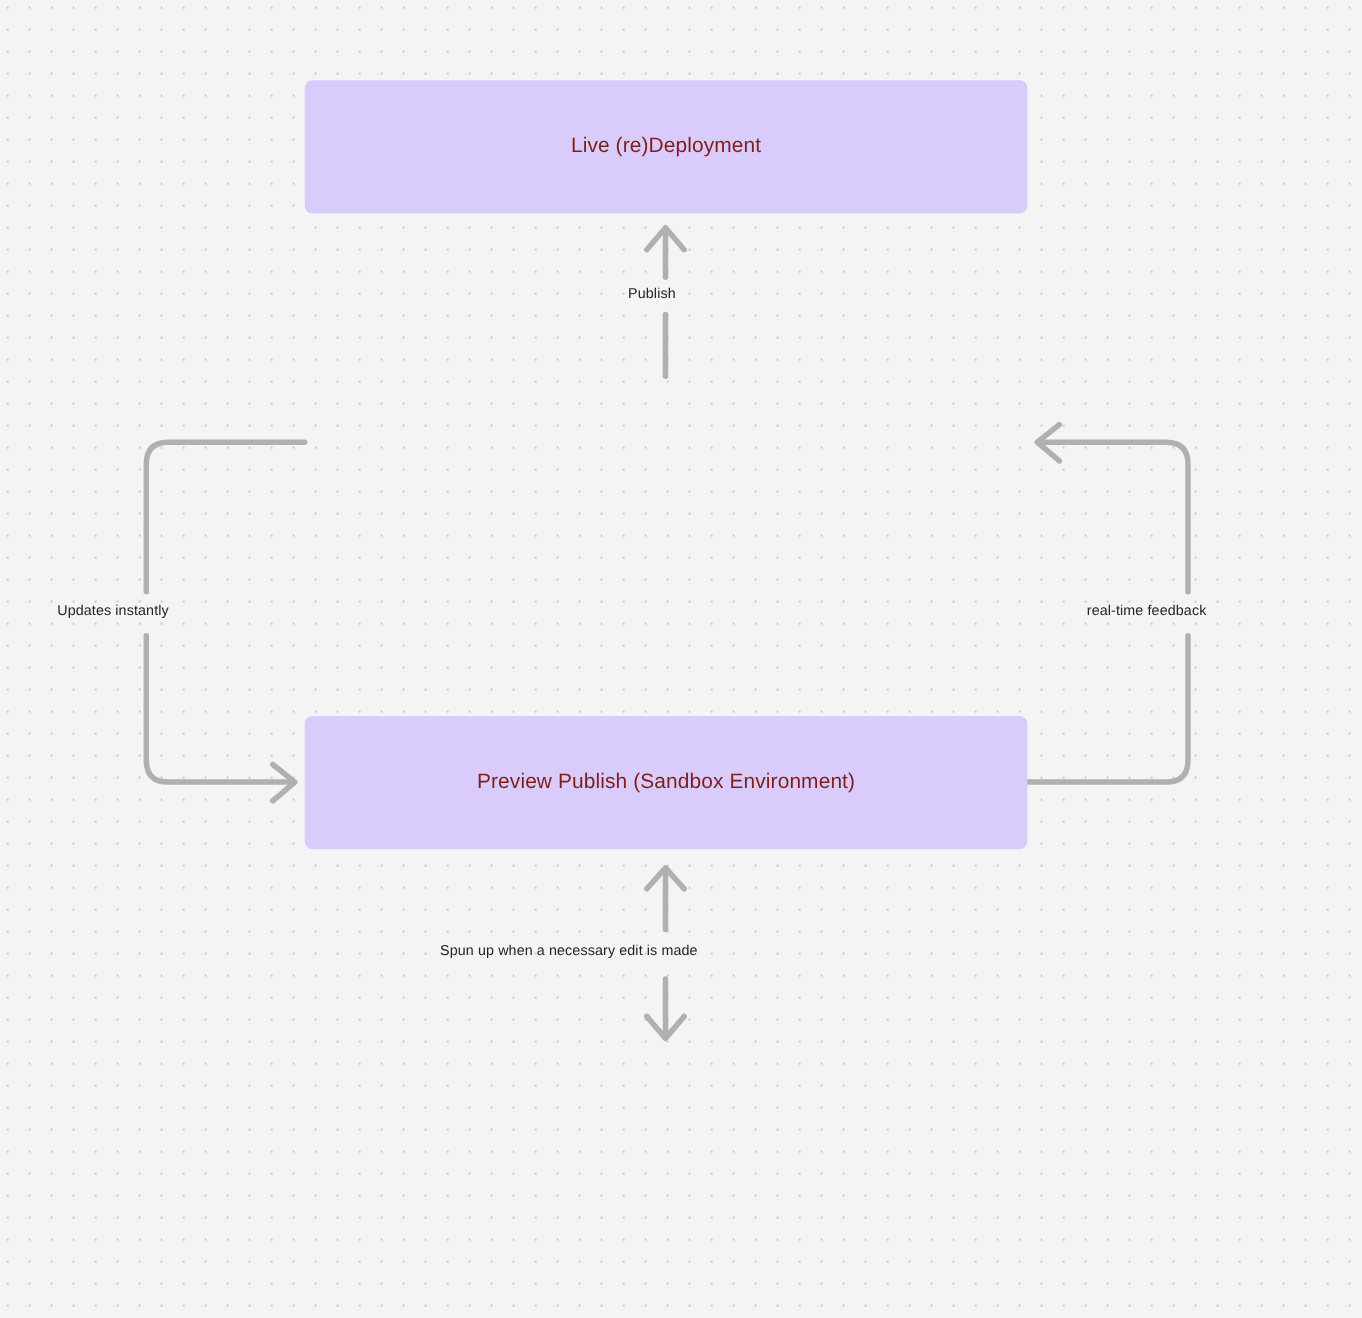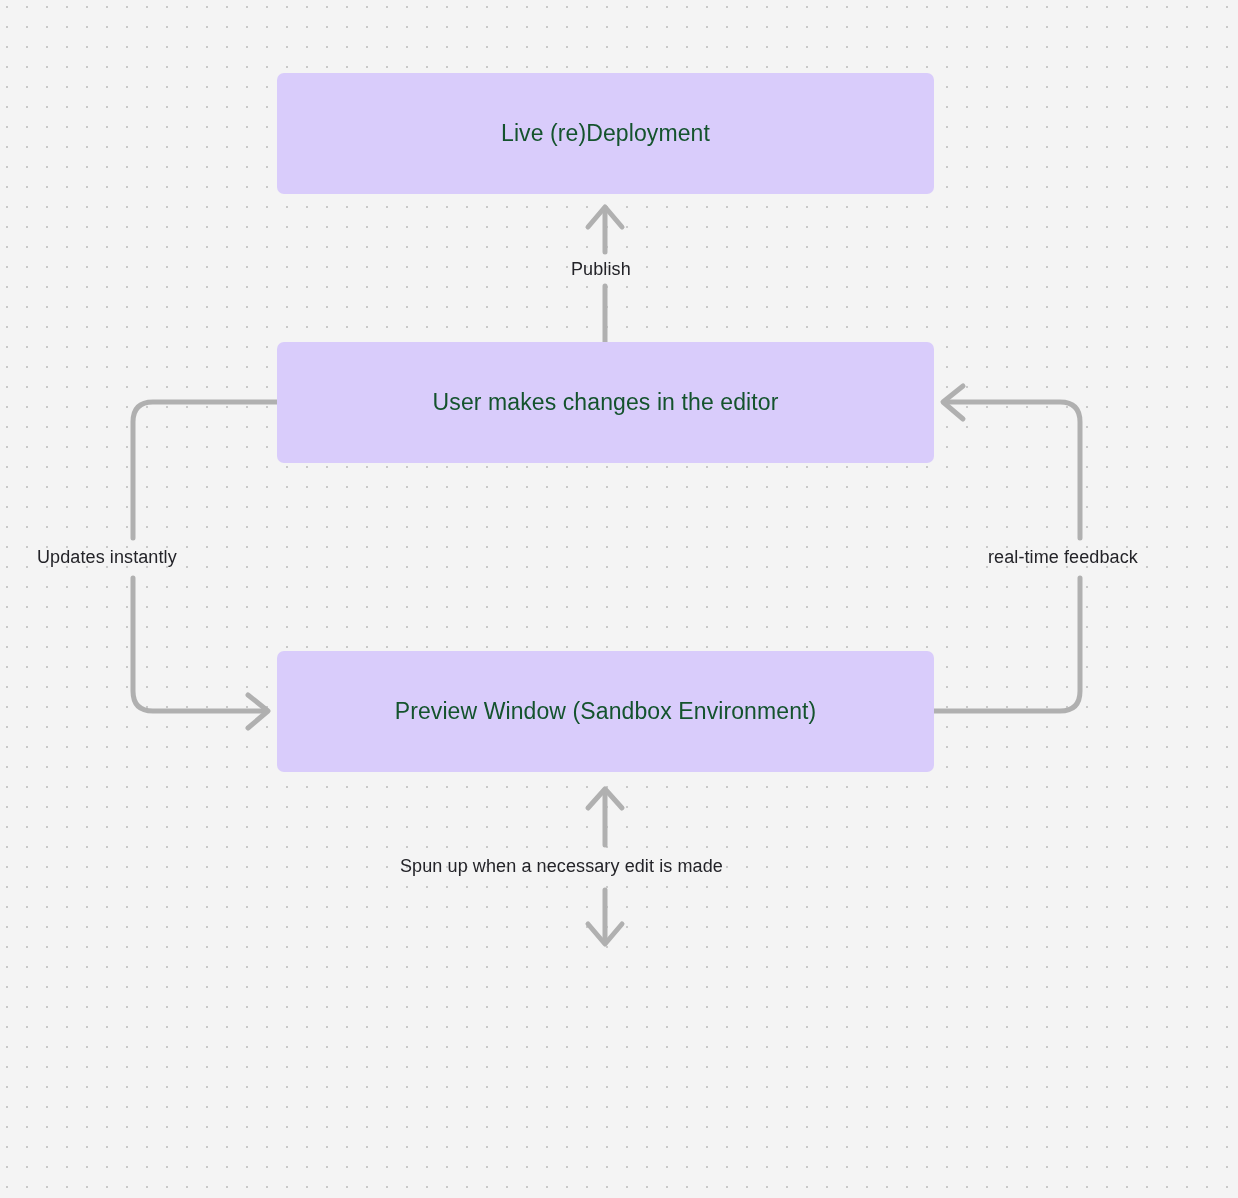--- a/index.html
+++ b/index.html
@@ -55,45 +55,45 @@
     width: 657px;
     height: 121px;
     background-color: #d9ccfb;
     border-radius: 7px;
     display: flex;
     align-items: center;
     justify-content: center;
     box-sizing: border-box;
   }
   .node-label {
-    font-size: 23px;
-    color: #14532d;
+    font-size: 19px;
+    color: #7f1d1d;
     letter-spacing: 0.1px;
     text-align: center;
     line-height: 1.3;
     white-space: nowrap;
   }
 
   #node-live       { left: 277px; top: 73px;  }
   #node-editor     { left: 277px; top: 342px; }
   #node-preview    { left: 277px; top: 651px; }
   #node-devserver  { left: 277px; top: 959px; }
 
   
   .edge-label {
     position: absolute;
-    font-size: 18px;
+    font-size: 13px;
     color: #232328;
     letter-spacing: 0.1px;
     white-space: nowrap;
     background-color: transparent;
     line-height: 1;
   }
   #label-publish        { left: 571px; top: 260px; }
-  #label-updates        { left: 37px;  top: 548px; }
+  #label-updates        { left: 52px;  top: 548px; }
   #label-realtime       { left: 988px; top: 548px; }
   #label-spun           { left: 400px; top: 857px; }
 </style>
 </head>
 <body>
 
 <div id="canvas">
 
   <svg id="edges" viewBox="0 0 1238 1198" width="1238" height="1198" xmlns="http://www.w3.org/2000/svg">
 
@@ -120,26 +120,23 @@
       <path class="edge-head" d="M588,808 L605,789 L622,808"></path>
       <path class="edge-path" d="M605,890 L605,940"></path>
       <path class="edge-head" d="M588,924 L605,944 L622,924"></path>
     </g>
   </svg>
 
   <div class="node" id="node-live">
     <span class="node-label">Live (re)Deployment</span>
   </div>
 
-  <div class="node" id="node-editor">
-    <span class="node-label">User makes changes in the editor</span>
-  </div>
 
   <div class="node" id="node-preview">
-    <span class="node-label">Preview Window (Sandbox Environment)</span>
+    <span class="node-label">Preview Publish (Sandbox Environment)</span>
   </div>
 
 
   <div class="edge-label" id="label-publish">Publish</div>
 
   <div class="edge-label" id="label-updates">Updates instantly</div>
 
   <div class="edge-label" id="label-realtime">real-time feedback</div>
 
   <div class="edge-label" id="label-spun">Spun up when a necessary edit is made</div>

